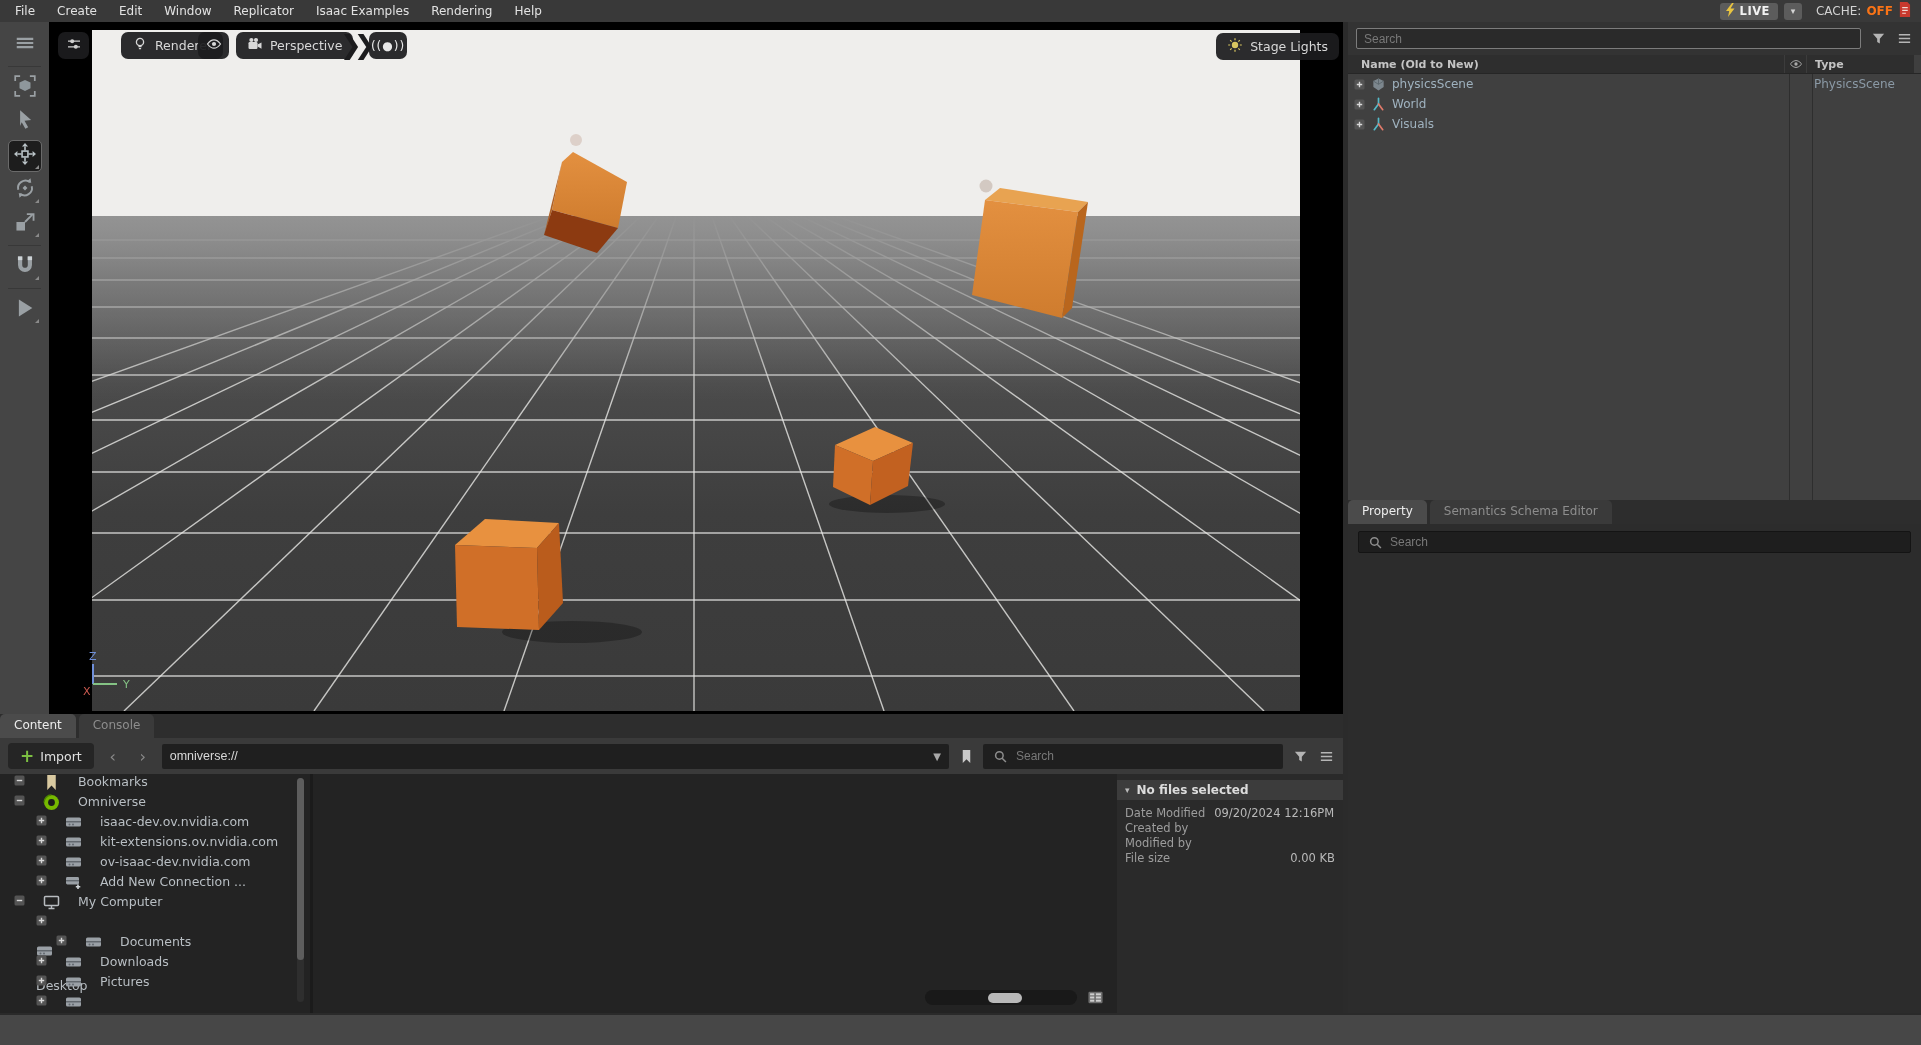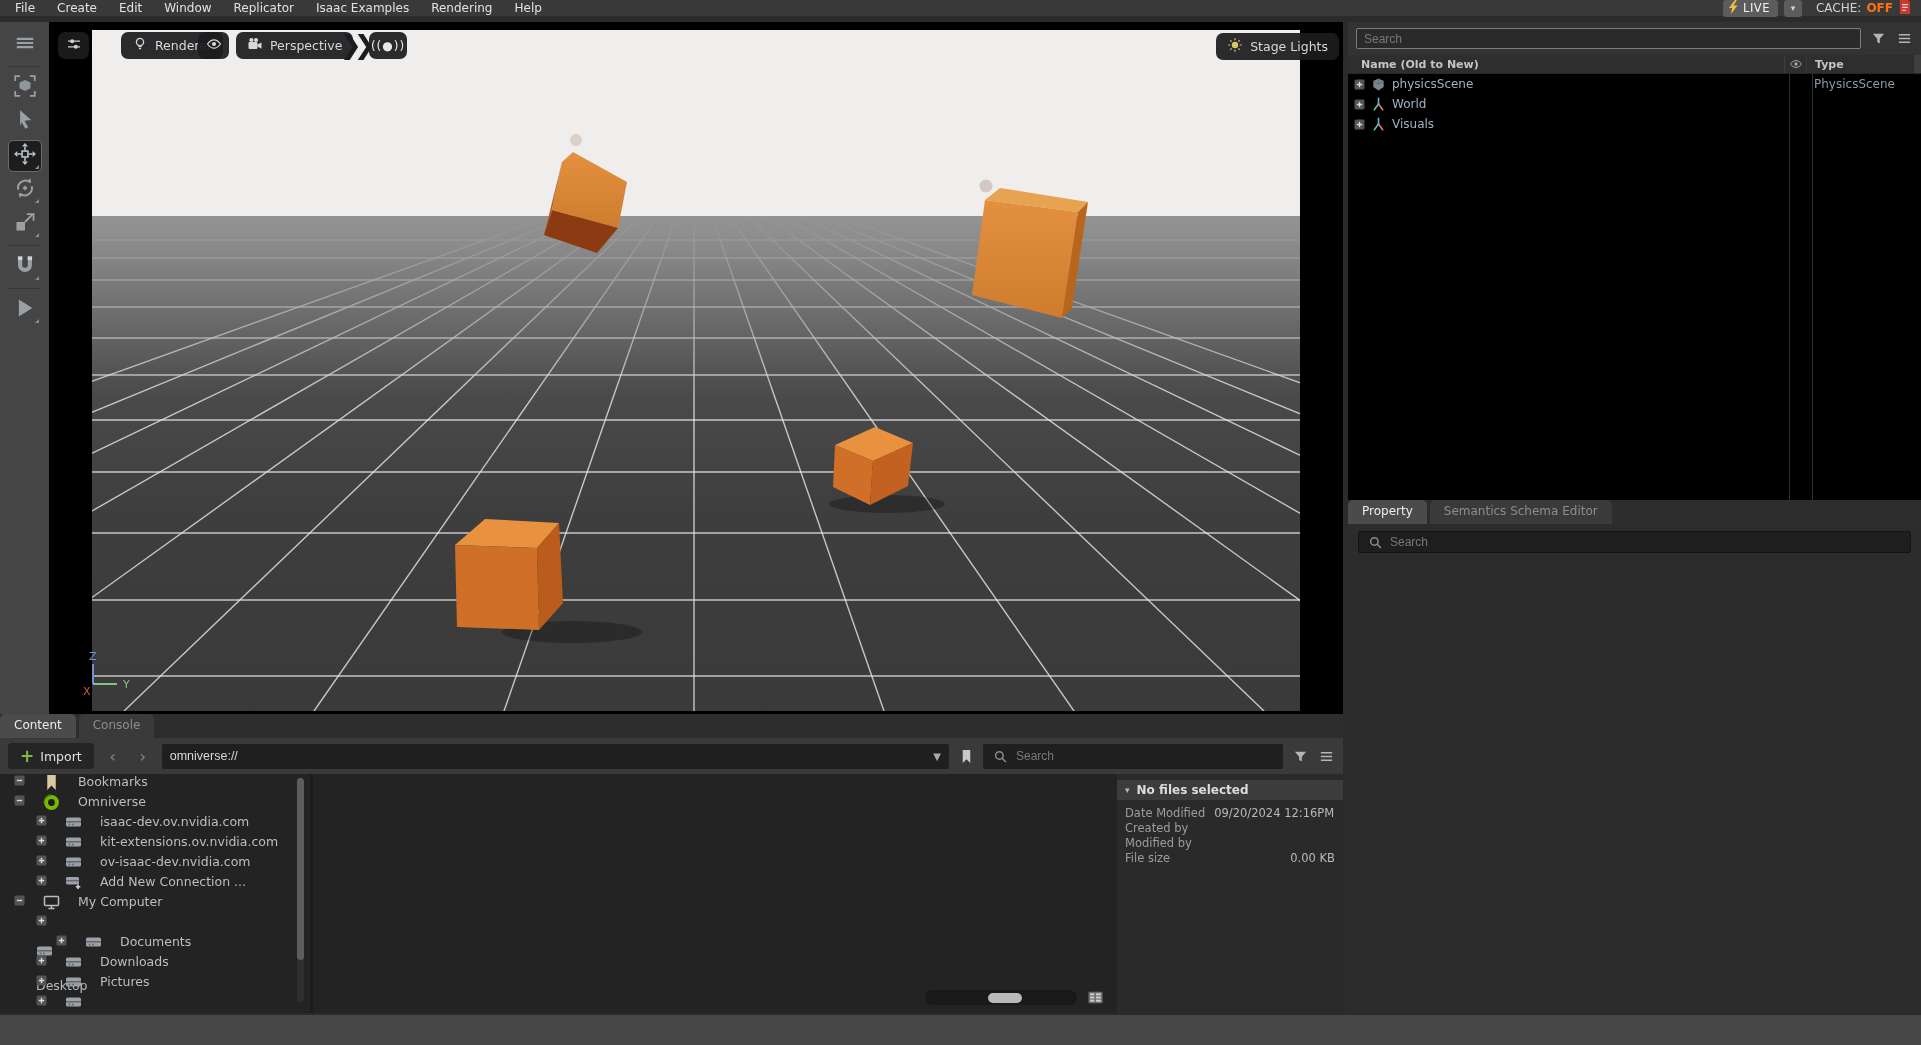--- a/index.html
+++ b/index.html
@@ -1,26 +1,26 @@
 <!DOCTYPE html>
 <html><head>
 <meta charset="utf-8">
 <style>
   * { margin:0; padding:0; box-sizing:border-box; }
   html,body { background:#1e1e1e; }
   body { font-family:"DejaVu Sans","Liberation Sans",sans-serif; }
   #root { position:relative; width:1921px; height:1045px; background:#2b2b2b; overflow:hidden; color:#ccc; }
 
   
-  .menubar { position:absolute; left:0; top:0; width:1921px; height:16px; background:#393939; display:flex; align-items:center; z-index:50; }
+  .menubar { position:absolute; left:0; top:0; width:1921px; height:22px; background:#393939; display:flex; align-items:center; z-index:50; }
   .menu-items { display:flex; align-items:center; padding-left:4px; }
   .menu-item { padding:3px 11px; font-size:12px; color:#e2e2e2; cursor:default; }
   .menubar-right { margin-left:auto; display:flex; align-items:center; gap:6px; padding-right:10px; }
   .live-pill { display:flex; align-items:center; gap:4px; background:#5c5c5c; border-radius:3px; padding:2px 8px 2px 5px; height:17px; }
-  .live-pill .lbl { font-size:11.5px; font-weight:normal; color:#f2f2f2; letter-spacing:.5px; }
+  .live-pill .lbl { font-size:11.5px; font-weight:bold; color:#f2f2f2; letter-spacing:.5px; }
   .live-chevron { background:#5c5c5c; border-radius:3px; width:18px; height:17px; display:flex; align-items:center; justify-content:center; color:#d5d5d5; font-size:9px; }
   .cache-wrap { display:flex; align-items:center; gap:5px; margin-left:8px; }
   .cache-label { font-size:12px; color:#d2d2d2; }
   .cache-value { font-size:12px; font-weight:bold; }
 
   
   .left-toolbar { position:absolute; left:0; top:22px; width:49px; height:692px; background:#454545; display:flex; flex-direction:column; align-items:center; padding-top:6px; z-index:20; }
   .lt-sep { width:33px; height:1px; background:#383838; margin:4px 0; }
   .tool { width:32px; height:30px; display:flex; align-items:center; justify-content:center; border-radius:4px; margin:2px 0; position:relative; }
   .tool svg { width:22px; height:22px; }
@@ -52,21 +52,21 @@
   .stage-search { flex:1; height:21px; background:#2a2a2a; border:1px solid #7c7c7c; border-radius:2px; color:#bbb; font-size:12px; padding:0 7px; outline:none; }
   .icon-btn { width:18px; height:18px; display:flex; align-items:center; justify-content:center; }
   .icon-btn svg { width:15px; height:15px; }
 
   .stage-header { display:flex; align-items:center; height:19px; background:#2e2e2e; border-bottom:1px solid #262626; font-size:11px; font-weight:bold; color:#c4c4c4; }
   .col-name { flex:1; padding-left:13px; }
   .col-eye { width:22px; display:flex; justify-content:center; border-left:1px solid #3c3c3c; height:100%; align-items:center; }
   .col-type { width:108px; padding-left:8px; border-left:1px solid #3c3c3c; height:100%; display:flex; align-items:center; }
   .col-scroll { width:7px; height:100%; background:#3f3f3f; }
 
-  .stage-tree { position:relative; height:426px; background:#000000; overflow:hidden; }
+  .stage-tree { position:relative; height:426px; background:#404040; overflow:hidden; }
   .stage-cols { position:absolute; top:0; right:7px; height:100%; display:flex; pointer-events:none; }
   .stage-cols .cdiv { width:1px; background:#2e2e2e; }
   .stage-row { display:flex; align-items:center; height:20px; font-size:12px; color:#9fb2bf; }
   .stage-row .rname { flex:1; display:flex; align-items:center; gap:6px; padding-left:6px; }
   .stage-row .reye { width:22px; }
   .stage-row .rtype { width:108px; padding-left:8px; color:#8b9aa6; }
   .stage-row .rscroll { width:7px; }
   .expander { width:11px; height:11px; flex:0 0 11px; }
   .prim-icon { width:15px; height:15px; flex:0 0 15px; }
 

